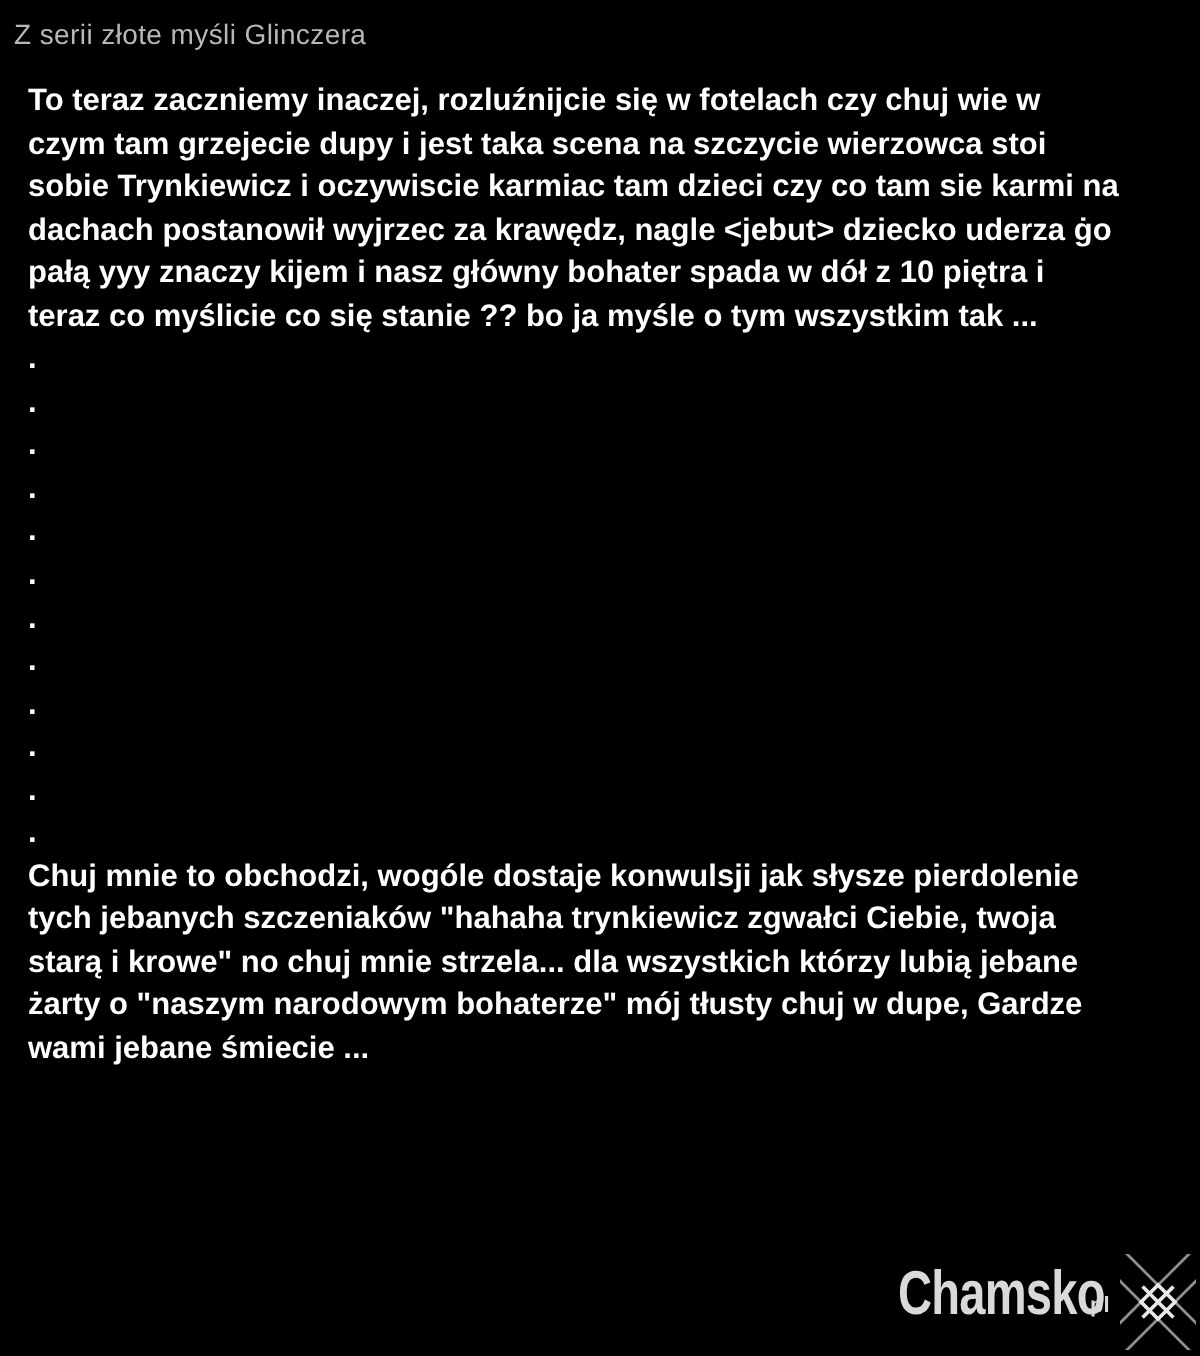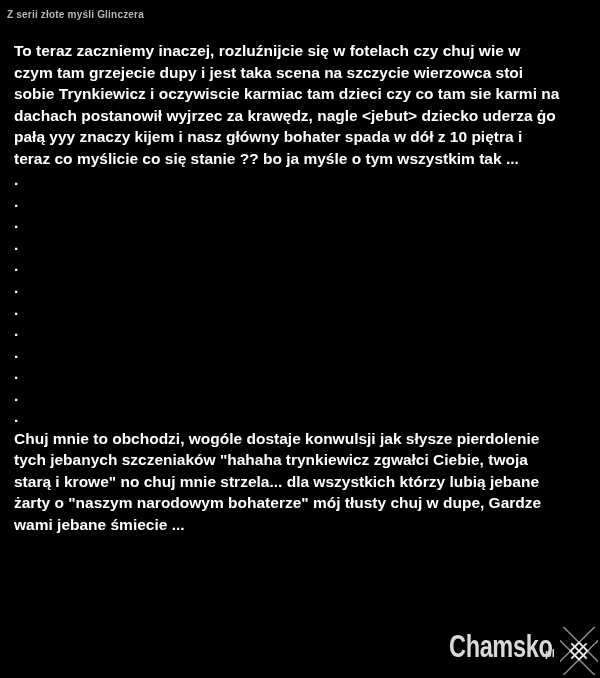--- a/index.html
+++ b/index.html
@@ -12,22 +12,22 @@
     width: 600px;
     height: 678px;
     background: #000000;
     overflow: hidden;
     font-family: "Liberation Sans", sans-serif;
   }
   .series-label {
     position: absolute;
     left: 7px;
     top: 9px;
-    font-size: 10px;
-    font-weight: 700;
+    font-size: 14px;
+    font-weight: 400;
     color: #b8b8b8;
     letter-spacing: 0.2px;
   }
   .meme-text {
     position: absolute;
     left: 14px;
     top: 40px;
     width: 578px;
     color: #ffffff;
     font-size: 15.5px;

